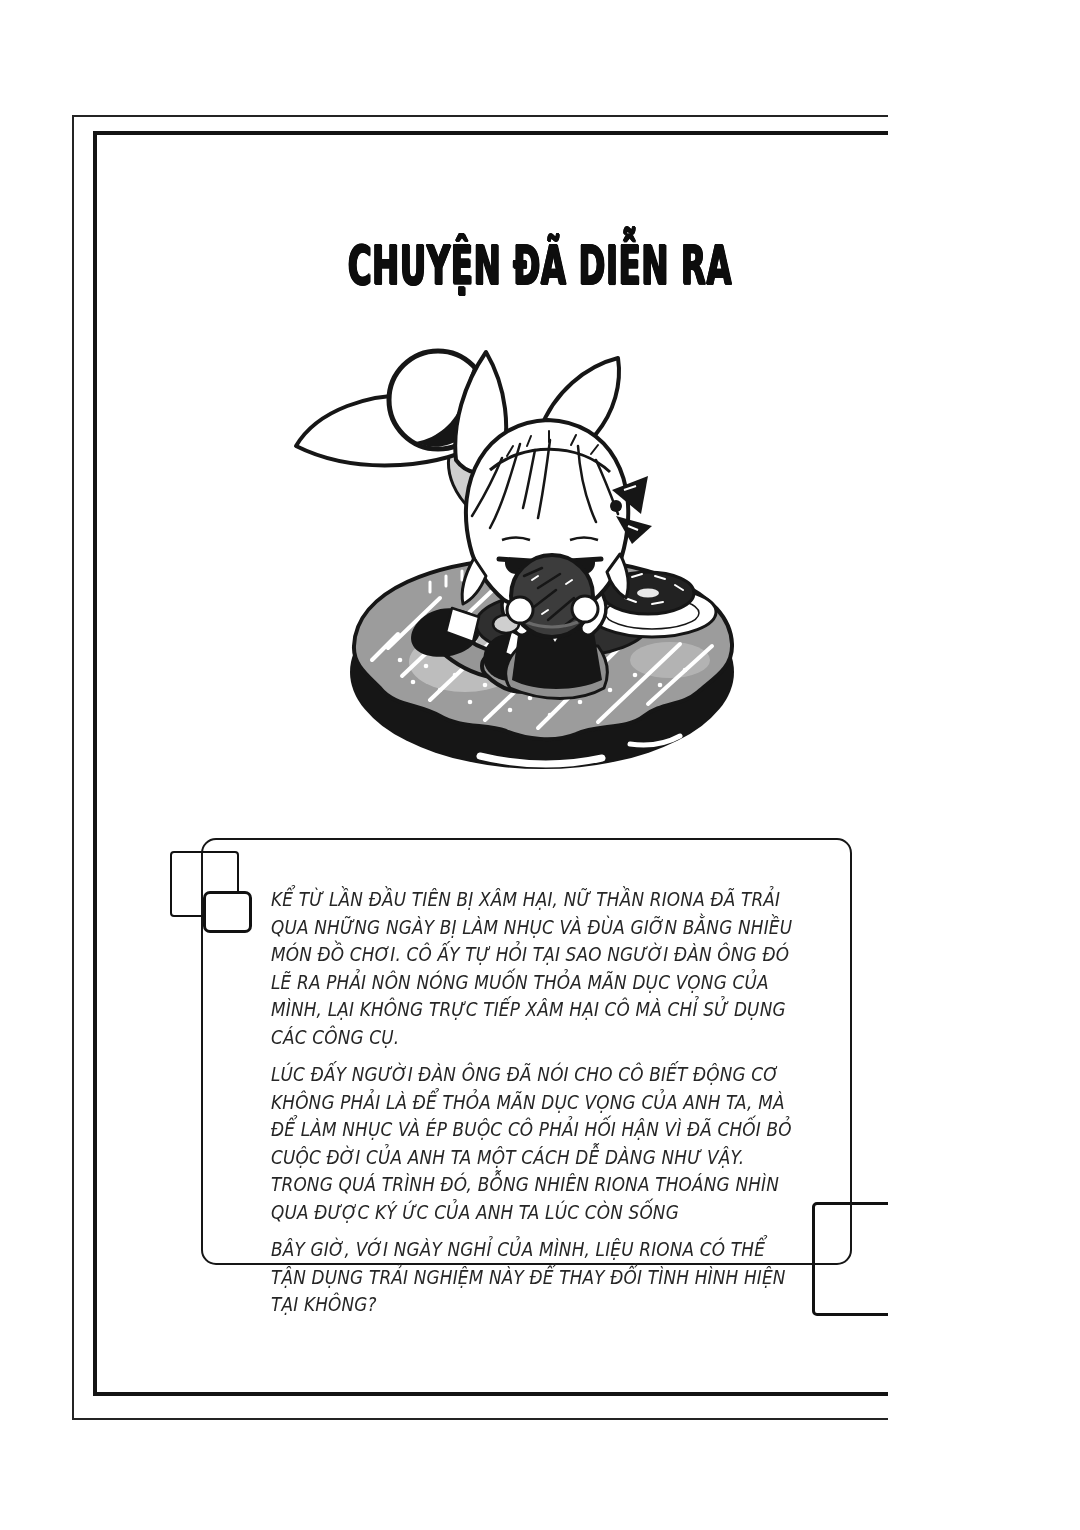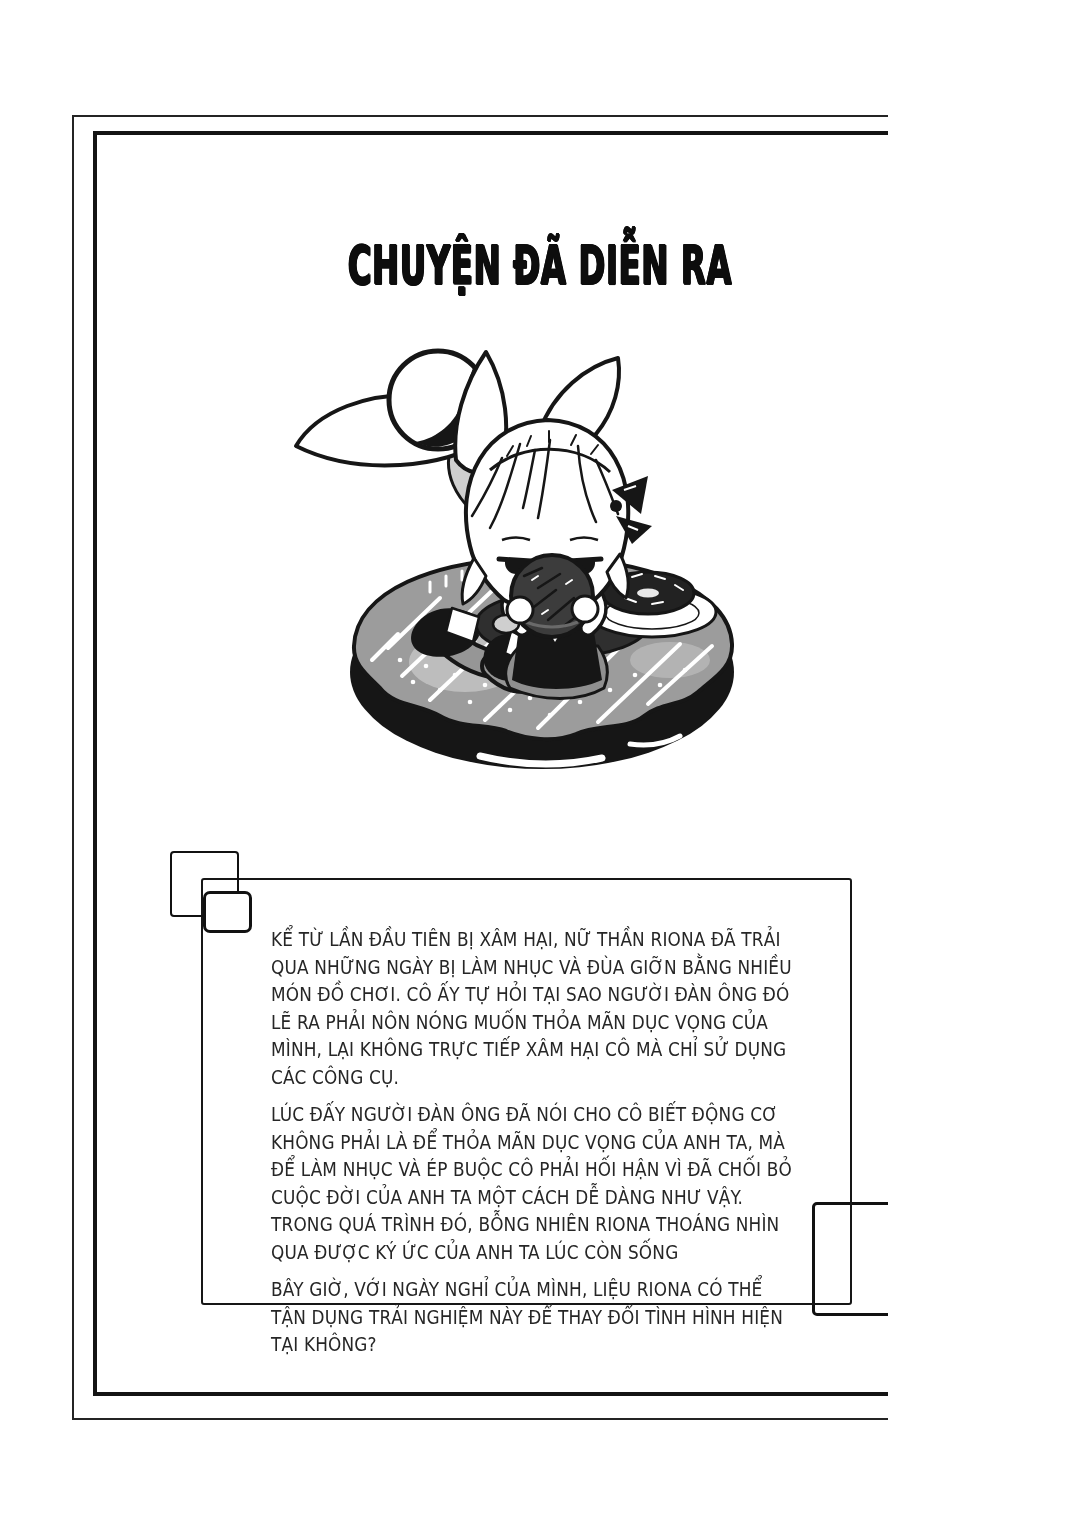--- a/index.html
+++ b/index.html
@@ -24,22 +24,22 @@
   .illustration svg { width:100%; height:100%; display:block; }
 
   
   .caption { position:absolute; left:0; top:781px; width:1080px; height:44px; color:#1c1c1c; }
   .cap { position:absolute; font-family:"DejaVu Sans", sans-serif; }
   .cap-1 { left:322px; top:0;   font-size:28px; }
   .cap-2 { left:531px; top:6px; font-size:24px; }
   .cap-3 { left:651px; top:0;   font-size:28px; }
 
   
-  .synopsis-box { position:absolute; left:201px; top:878px; width:651px; height:427px;
-                  border:2.5px solid #161616; border-radius:3px; background:transparent; }
+  .synopsis-box { position:absolute; left:201px; top:838px; width:651px; height:427px;
+                  border:2.5px solid #161616; border-radius:15px; background:transparent;font-style:italic; }
   .synopsis-text { position:absolute; left:68px; top:46px; width:628px;
                    transform:scaleX(0.845); transform-origin:0 0;
                    font-size:20px; line-height:27.5px; color:#262626; letter-spacing:0.2px; }
   .synopsis-text p { margin:0 0 10px 0; }
 
   
   .sq { position:absolute; border:3px solid #111; background:transparent; }
   .sq-tl-big   { left:170px; top:851px;  width:69px;  height:66px;  border-width:2.5px; border-radius:4px; z-index:1; }
   .sq-tl-small { left:203px; top:891px;  width:49px;  height:42px;  border-radius:7px; background:#fff; z-index:2; }
   .sq-br-big   { left:812px; top:1202px; width:108px; height:114px; border-radius:5px; }

